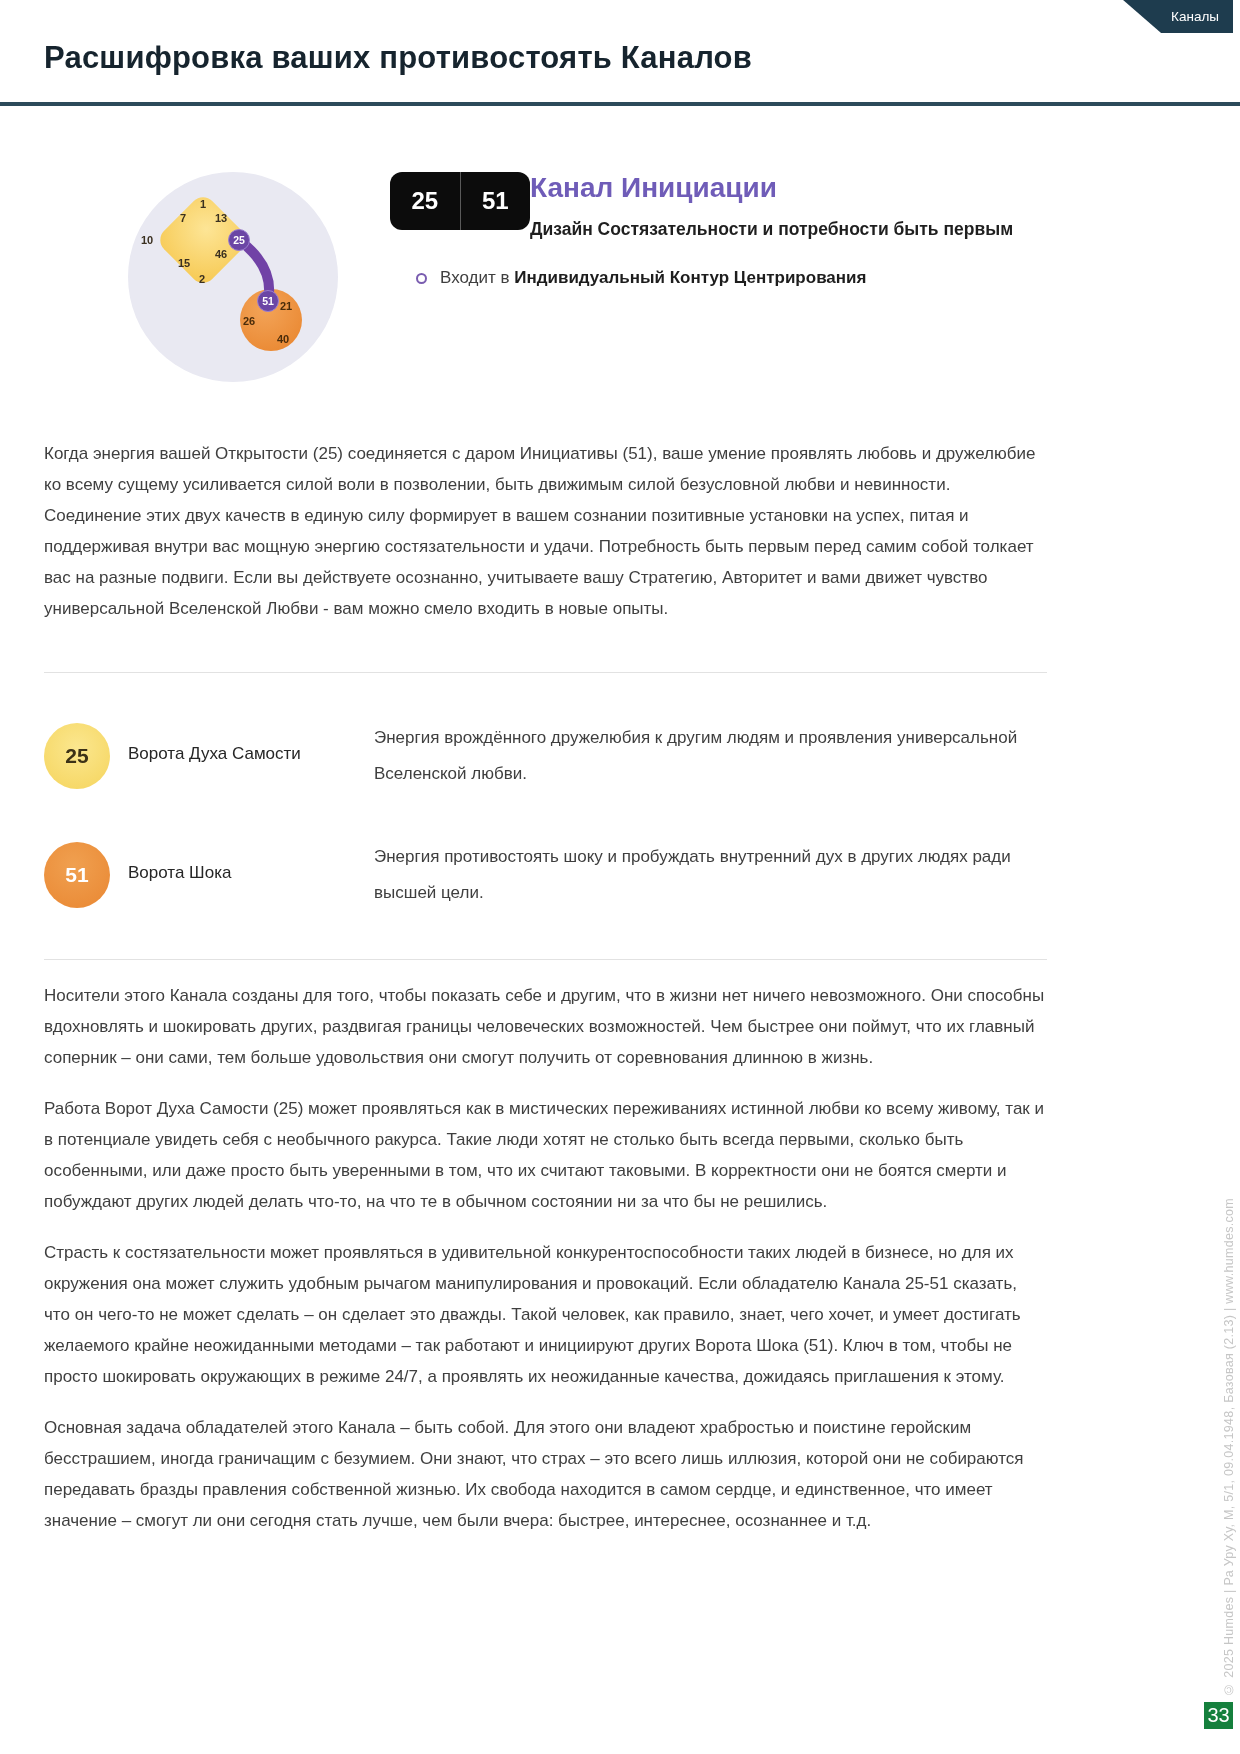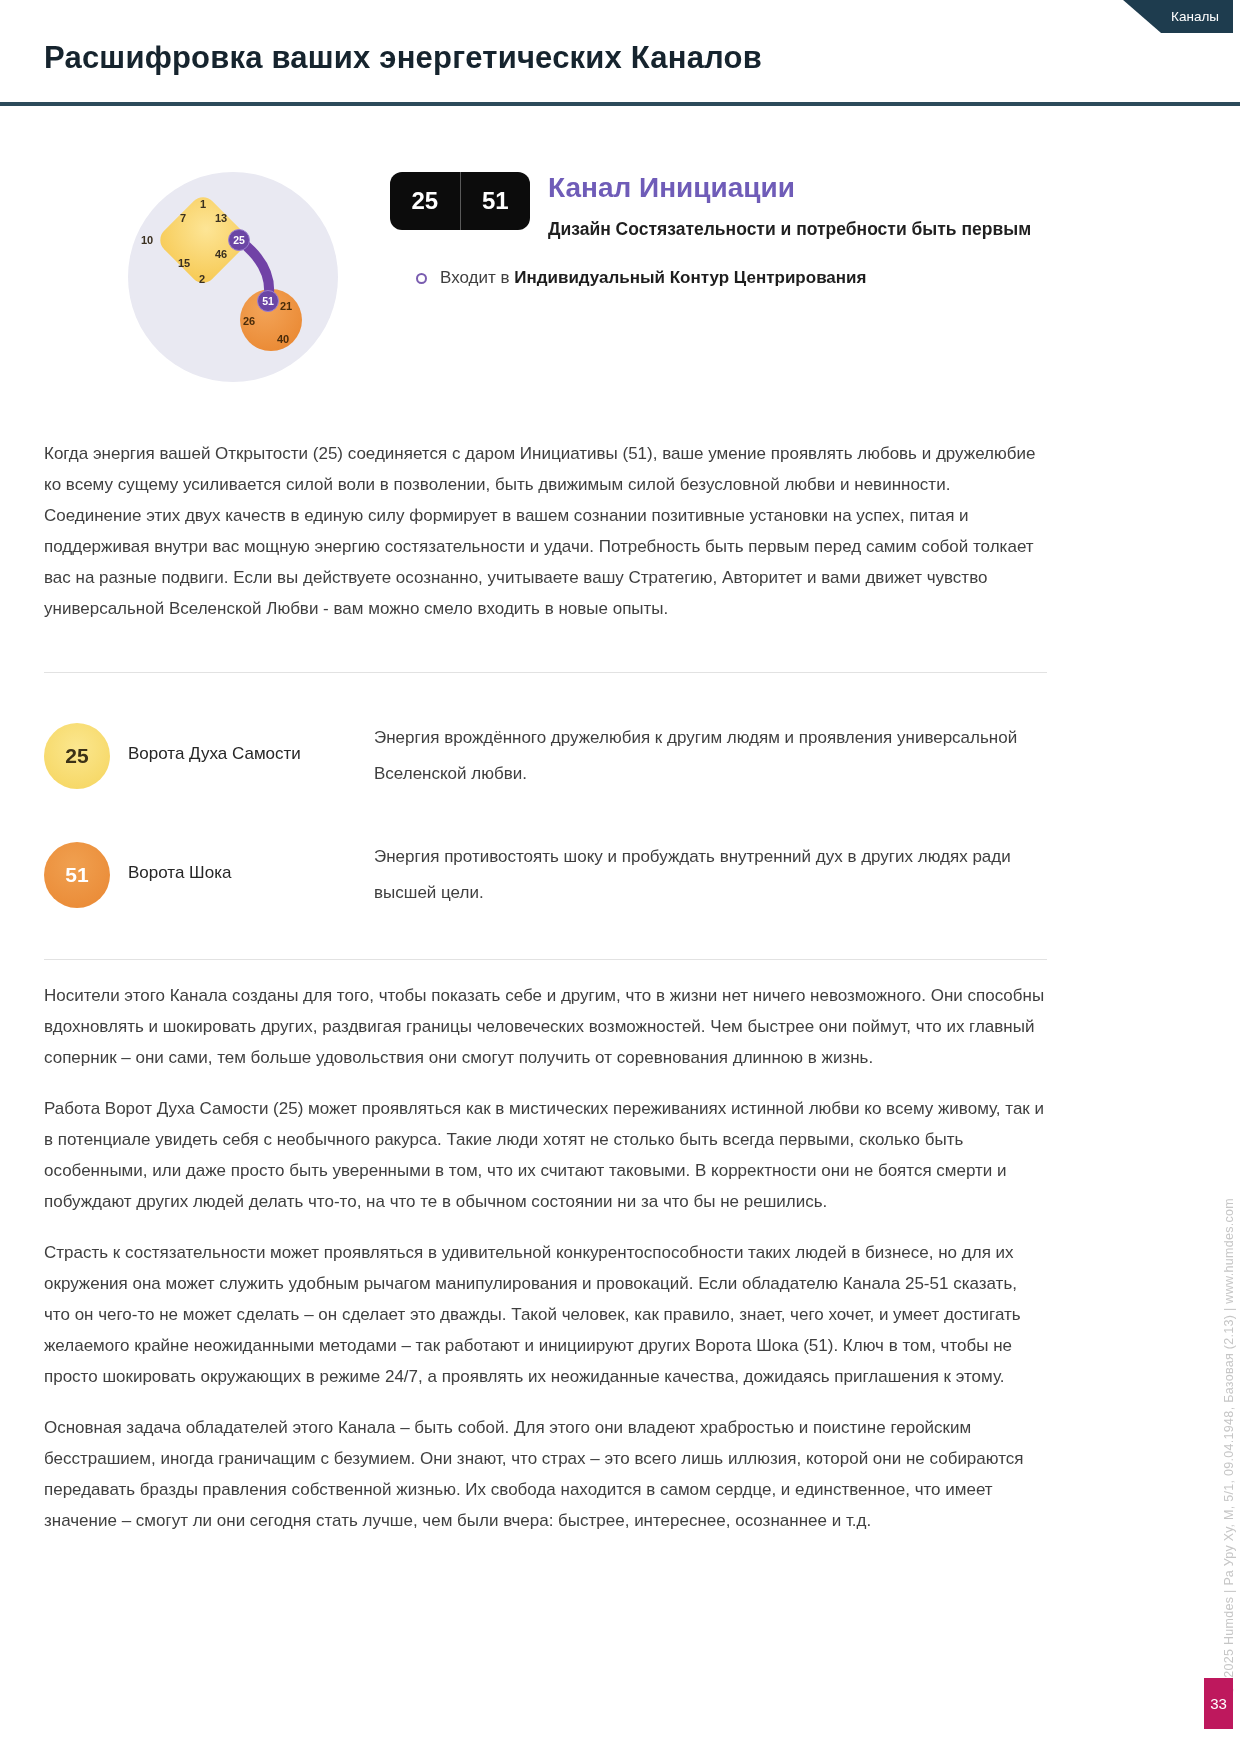--- a/index.html
+++ b/index.html
@@ -35,21 +35,21 @@
   .gate-badge {
     position:absolute; transform:translate(-50%,-50%); width:22px; height:22px; border-radius:50%;
     background:#6b46a5; border:1.5px solid #9b7fd0; box-sizing:border-box; color:#fff;
     font-size:10.5px; font-weight:bold; display:flex; align-items:center; justify-content:center;
   }
   .hero-text { margin-left:52px; }
   .badge-row { display:flex; align-items:flex-start; }
   .channel-badge { width:140px; height:58px; background:#0c0c0c; border-radius:12px; display:flex; overflow:hidden; flex:0 0 auto; }
   .channel-badge .cell { flex:1; display:flex; align-items:center; justify-content:center; color:#fff; font-size:24px; font-weight:bold; }
   .channel-badge .sep { width:1px; background:#5a5a5a; }
-  .heading-col { margin-left:18px; }
+  .heading-col { }
   .channel-name { font-size:28px; font-weight:bold; color:#6f5cb8; line-height:1.15; }
   .channel-subtitle { font-size:17.5px; font-weight:bold; color:#1f1f1f; margin-top:15px; }
   .bullets { margin-top:28px; margin-left:26px; }
   .bullet { display:flex; align-items:center; margin-bottom:16px; font-size:17px; color:#3f3f3f; }
   .bullet .ring { width:7px; height:7px; border:2.5px solid #7a5db0; border-radius:50%; margin-right:13px; flex:0 0 auto; }
   .bullet b { color:#1d1d1d; }
 
   .main { margin:0 0 0 44px; width:1003px; }
   .para { font-size:17px; line-height:31px; color:#3f3f3f; }
   .intro { margin-top:56px; }
@@ -66,34 +66,34 @@
   .gate-desc { width:645px; font-size:17px; line-height:36px; color:#3f3f3f; margin-top:-3px; }
 
   .body-paras .para { margin-top:20px; }
   .body-paras .para:first-child { }
 
   .side-note {
     position:absolute; right:4px; bottom:58px; writing-mode:vertical-rl; transform:rotate(180deg);
     font-size:12.5px; color:#c6c6c6; letter-spacing:.3px; white-space:nowrap;
   }
   .page-badge {
-    position:absolute; right:7px; bottom:25px; width:29px; height:51px; background:#be185d;
-    color:#fff; font-size:15px; display:flex; align-items:center; justify-content:center;
+    position:absolute; right:7px; bottom:25px; width:29px; height:27px; background:#15803d;
+    color:#fff; font-size:20px; display:flex; align-items:center; justify-content:center;
   }
 </style>
 </head>
 <body>
 
 <div class="page">
 
   <div class="corner-badge">
     <span>Каналы</span>
   </div>
 
-  <h1 class="title">Расшифровка ваших энергетических Каналов</h1>
+  <h1 class="title">Расшифровка ваших противостоять Каналов</h1>
   <div class="title-rule"></div>
 
   <div class="hero">
 
     <div class="diagram">
       <div class="diamond"></div>
       <div class="orange-center"></div>
       <svg class="connector" viewBox="0 0 210 210">
         <path d="M 111 68 Q 147 95 140 129" fill="none" stroke="#7142a6" stroke-width="10" stroke-linecap="round"></path>
       </svg>

